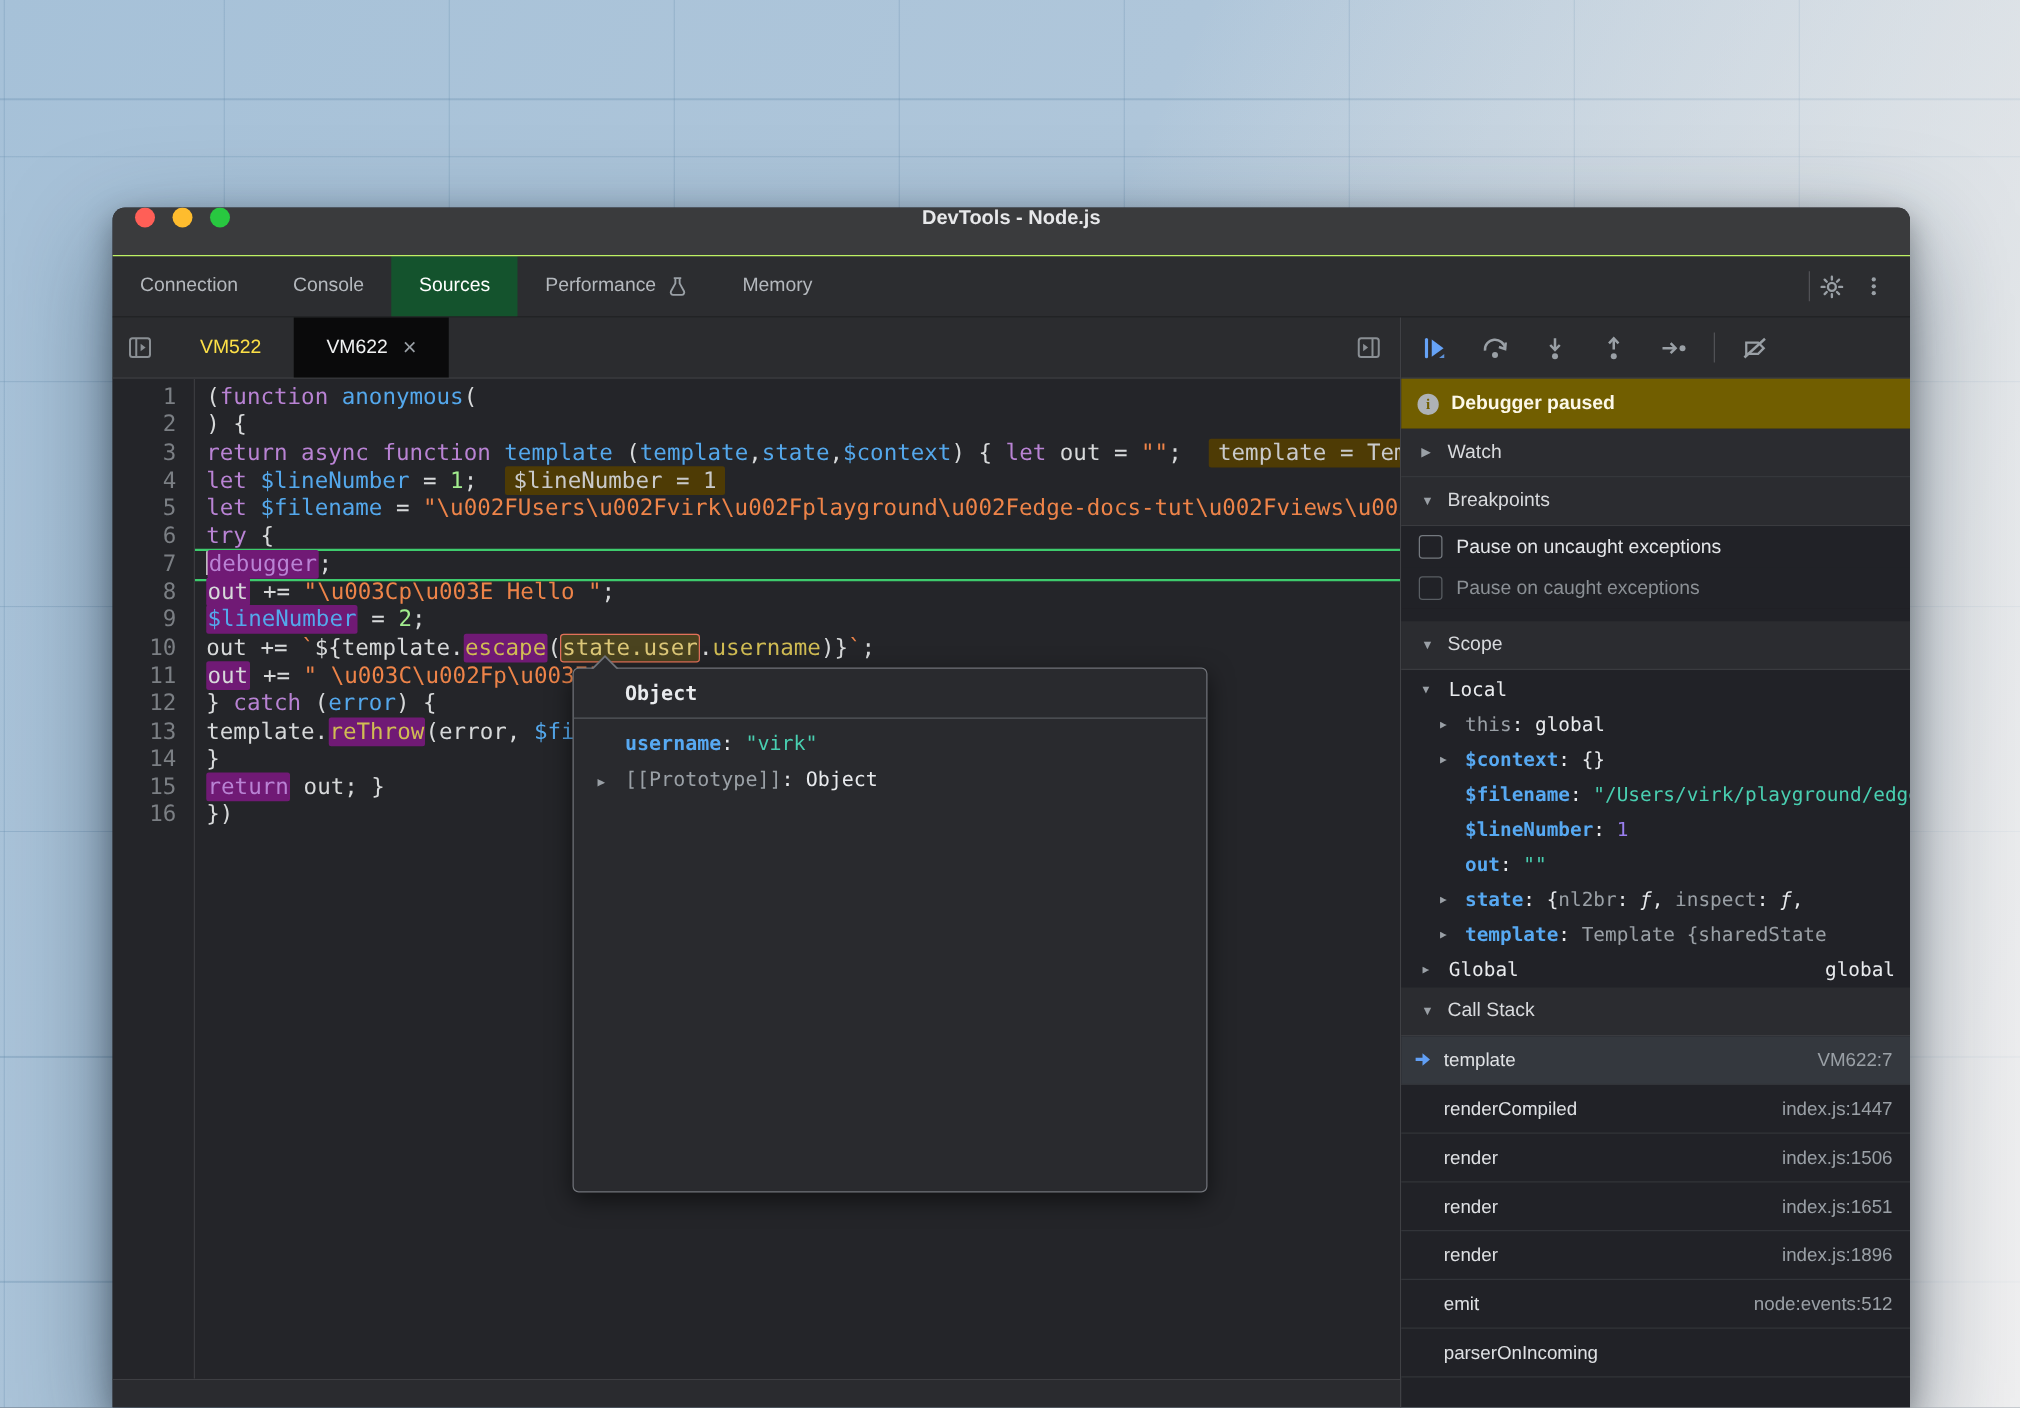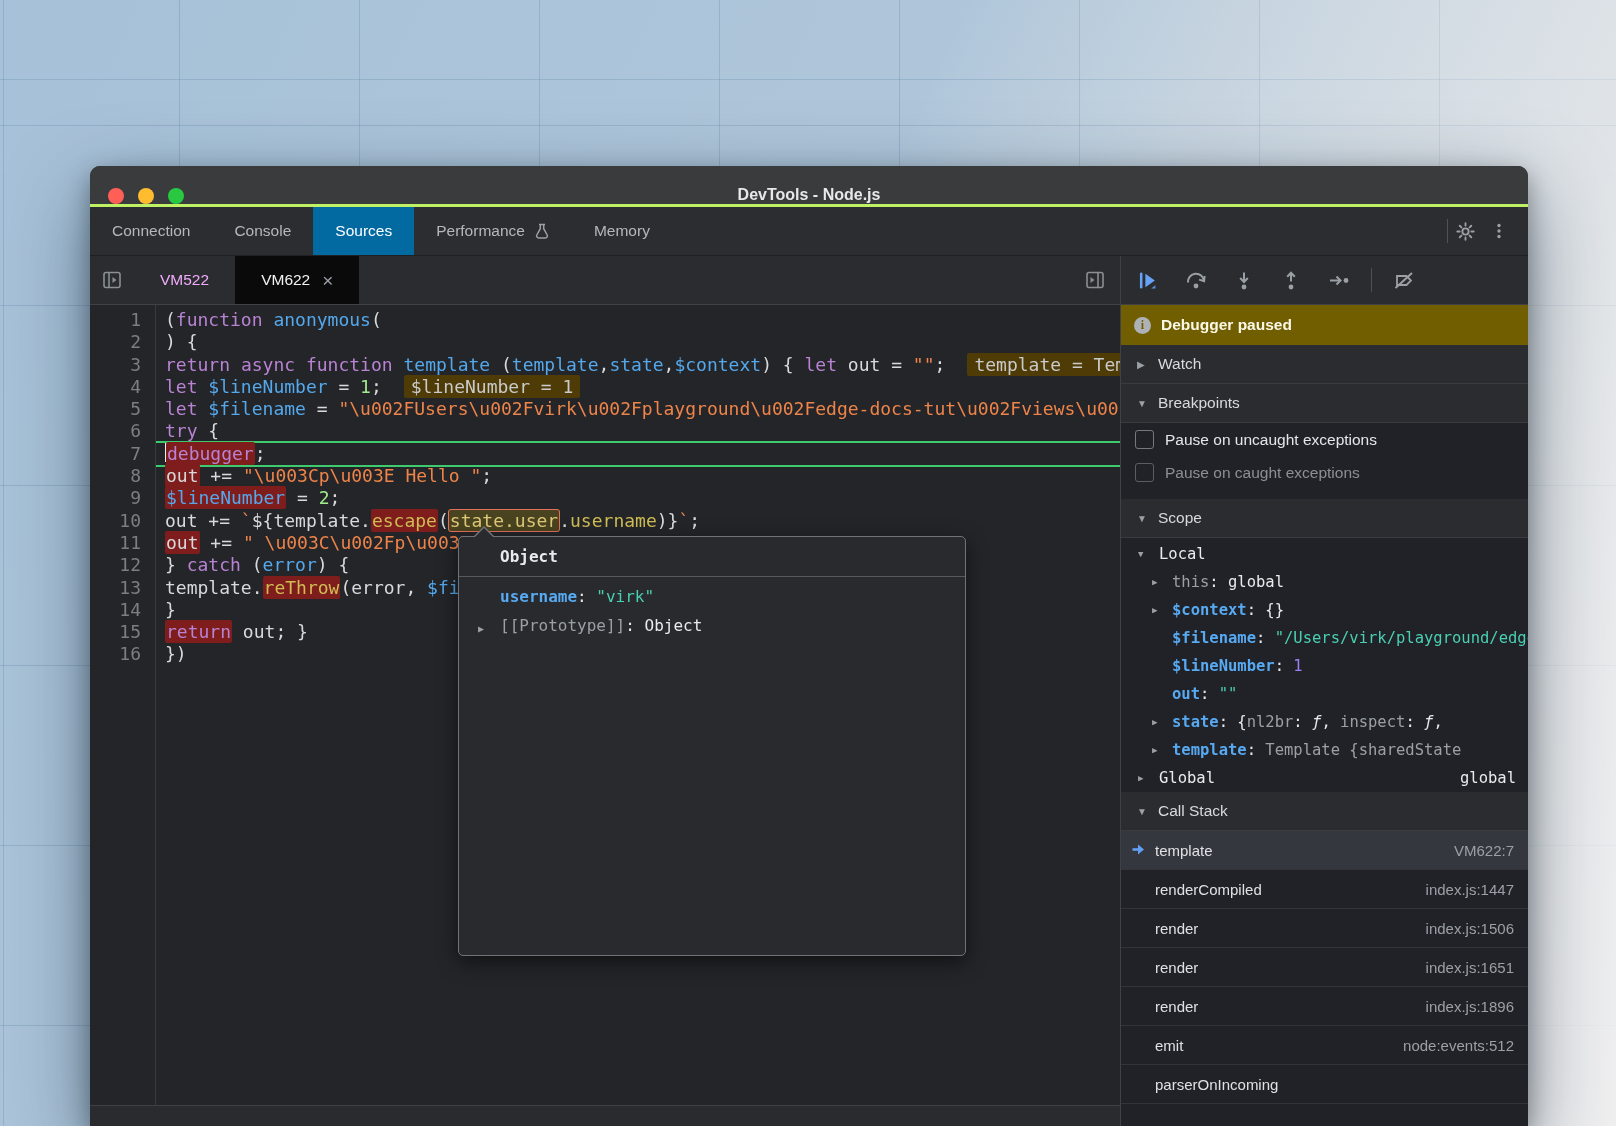--- a/index.html
+++ b/index.html
@@ -14,53 +14,53 @@
       linear-gradient(115deg,#a6c1d8 0%,#afc6da 45%,#ccd5dc 80%,#e2e4e6 100%);
     background-position:0 0,179px 0,0 125px,0 0;
   }
   .window{
     position:absolute;left:90px;top:166px;width:1438px;height:960px;
     background:#242529;border-radius:10px 10px 0 0;overflow:hidden;
     box-shadow:0 30px 80px rgba(20,40,60,.5),0 8px 24px rgba(0,0,0,.35);
     font-size:15.5px;color:#d7d9da;
   }
   
-  .titlebar{height:38px;background:#3a3b3d;display:flex;align-items:flex-end;position:relative;border-bottom:3px solid #bef264;}
+  .titlebar{height:38px;background:#3a3b3d;display:flex;align-items:flex-start;position:relative;border-bottom:1px solid #bef264;}
   .lights{display:flex;gap:14px;margin-left:18px;}
   .light{width:16px;height:16px;border-radius:50%;}
   .light.r{background:#ff5f57}.light.y{background:#febc2e}.light.g{background:#28c840}
   .wtitle{position:absolute;left:0;right:0;text-align:center;font-weight:700;font-size:16px;color:#e7e8ea;}
   
   .panelbar{height:48px;background:#2c2d30;display:flex;align-items:stretch;border-bottom:1px solid #1f2022;}
   .ptab{display:flex;align-items:center;padding:15px 22px;color:#b4b8bd;cursor:default;gap:9px;}
-  .ptab.active{background:#0369a1;color:#fff;}
+  .ptab.active{background:#14532d;color:#fff;}
   .iconbtn{display:flex;align-items:center;justify-content:center;width:34px;height:100%;}
   .vdiv{width:1px;height:24px;background:#505155;align-self:center;}
   .right-tools{margin-left:auto;display:flex;align-items:stretch;padding-right:12px;}
   
   .main{display:flex;height:874px;}
   .editor-col{flex:1;display:flex;flex-direction:column;min-width:0;}
   .sidebar{width:407px;border-left:1px solid #404145;background:#212227;display:flex;flex-direction:column;}
   
   .filebar{height:48px;background:#2b2c2f;border-bottom:1px solid #404145;display:flex;align-items:stretch;}
-  .ftab{display:flex;align-items:center;padding:0 26px;color:#f0abfc;gap:12px;}
+  .ftab{display:flex;align-items:center;padding:0 26px;color:#fde047;gap:12px;}
   .ftab.active{background:#0a0a0b;color:#f1f2f3;}
   .ftab .close{color:#9aa0a6;font-size:19px;line-height:1;}
   
   .editor{position:relative;flex:1;background:#242529;overflow:hidden;
           font-family:"DejaVu Sans Mono",monospace;font-size:18px;line-height:22.3px;}
   .gutter-col{position:absolute;left:0;top:0;bottom:0;width:65px;border-right:1px solid #3a3b3f;}
   .gutter{position:absolute;left:0;top:4px;width:51px;text-align:right;color:#7b7f84;}
   .gnum{height:22.3px;}
   .code{position:absolute;left:66px;top:4px;right:0;bottom:0;overflow:hidden;}
   .cl{height:22.3px;white-space:pre;padding-left:9px;}
   .cl.exec{box-shadow:0 -2px 0 #3ecb6d,0 2px 0 #3ecb6d;}
   .tok.kw{color:#b983d4}.tok.id{color:#54a8ec}.tok.str{color:#ee8449}
   .tok.num{color:#a2ec8e}.tok.fn{color:#d0bc53}.tok.pl{color:#d7d9da}
-  .tok.hl{background:#7f1d1d;border-radius:2px;padding:1px 1px;}
+  .tok.hl{background:#701a75;border-radius:2px;padding:1px 1px;}
   .tok.box{background:#4a431f;border:1px solid #e2705c;border-radius:3px;color:#ddc878;padding:0 1px;margin:0 -1px;}
   .tok.hint{background:#4e3b05;color:#c9cacb;border-radius:2px;padding:1px 7px;margin-left:22px;}
   .caret{display:inline-block;width:2px;height:19px;background:#eceded;vertical-align:text-top;margin-right:-1px;}
   .statusbar{height:24px;background:#2a2b2f;border-top:1px solid #3e3f43;}
   
   .popup{position:absolute;left:347px;top:231px;width:506px;height:418px;background:#292a2e;
          border:1px solid #707379;border-radius:5px;box-shadow:0 6px 20px rgba(0,0,0,.55);z-index:5;margin-left:21px;}
   .pcaret{position:absolute;top:-11px;left:14px;width:0;height:0;border:11px solid transparent;border-bottom:11px solid #707379;border-top:0;}
   .pcaret::after{content:"";position:absolute;left:-10px;top:2px;border:10px solid transparent;border-bottom:10px solid #292a2e;border-top:0;}
   .ptitle{font-family:"DejaVu Sans Mono",monospace;font-weight:700;font-size:16px;color:#e8eaed;padding:9px 12px 8px 41px;border-bottom:1px solid #55585d;}

